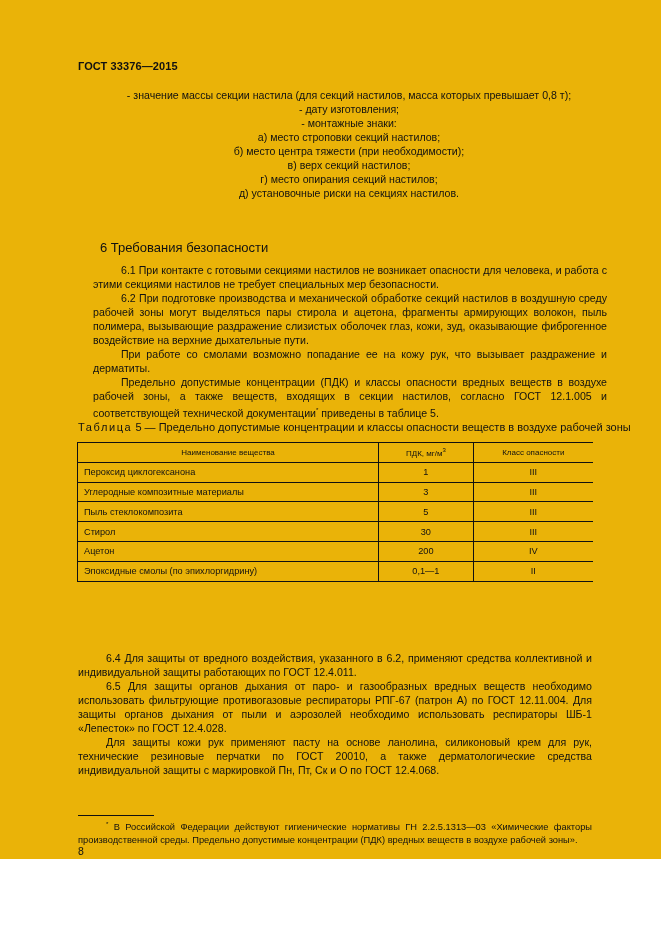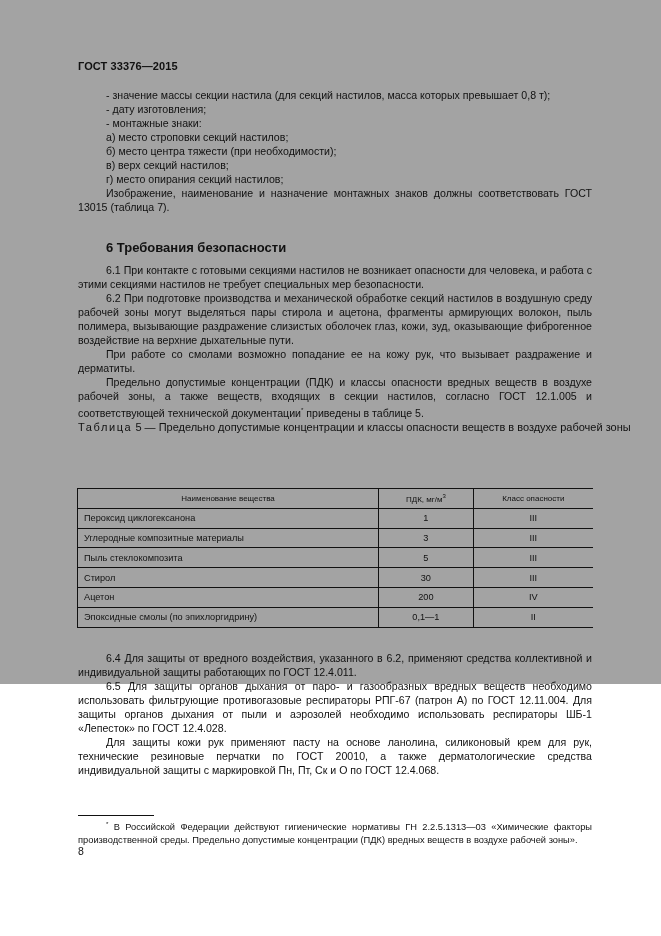--- a/index.html
+++ b/index.html
@@ -11,22 +11,22 @@
       width: 661px;
       height: 936px;
       position: relative;
       overflow: hidden;
       font-family: "Liberation Sans", sans-serif;
       color: #111111;
     }
     .page {
       position: absolute;
       left: 0; top: 0;
-      width: 661px; height: 684px;
-      background: #a3a3a3;
+      width: 661px; height: 859px;
+      background: #eab308;
     }
     .header-title {
       position: absolute;
       left: 78px;
       top: 60px;
       font-size: 11px;
       font-weight: bold;
       letter-spacing: 0.1px;
     }
     .text-block {
@@ -38,47 +38,46 @@
       text-align: justify;
     }
     .text-block p {
       margin: 0;
     }
     .indent {
       text-indent: 28px;
     }
     .list-line {
       padding-left: 28px;
-      text-align: left;
+      text-align: center;
     }
     .section-heading {
       position: absolute;
-      left: 106px;
+      left: 100px;
       top: 240px;
       font-size: 13px;
-      font-weight: bold;
+      font-weight: normal;
     }
     .table-caption {
       position: absolute;
       left: 78px;
       top: 421px;
       font-size: 11px;
       white-space: nowrap;
     }
     .table-caption .spaced {
       letter-spacing: 1.6px;
     }
     table.data-table {
       position: absolute;
       left: 77px;
       top: 442px;
       width: 516px;
       border-collapse: collapse;
       font-size: 9.2px;
-      margin-top: 46px;
     }
     table.data-table th,
     table.data-table td {
       border: 1px solid #111111;
       height: 18.8px;
       padding: 0 6px;
     }
     table.data-table th {
       font-weight: normal;
       font-size: 8px;
@@ -137,26 +136,26 @@
   <div class="header-title">ГОСТ 33376—2015</div>
 
   <div class="text-block" style="top: 88px;">
     <p class="list-line">- значение массы секции настила (для секций настилов, масса которых превышает 0,8 т);</p>
     <p class="list-line">- дату изготовления;</p>
     <p class="list-line">- монтажные знаки:</p>
     <p class="list-line">а) место строповки секций настилов;</p>
     <p class="list-line">б) место центра тяжести (при необходимости);</p>
     <p class="list-line">в) верх секций настилов;</p>
     <p class="list-line">г) место опирания секций настилов;</p>
-    <p class="indent">Изображение, наименование и назначение монтажных знаков должны соответствовать ГОСТ 13015 (таблица 7).</p>
+    <p class="list-line">д) установочные риски на секциях настилов.</p>
   </div>
 
   <div class="section-heading">6  Требования безопасности</div>
 
-  <div class="text-block" style="top: 263px;">
+  <div class="text-block" style="top: 263px; margin-left: 15px;">
     <p class="indent">6.1 При контакте с готовыми секциями настилов не возникает опасности для человека, и работа с этими секциями настилов не требует специальных мер безопасности.</p>
     <p class="indent">6.2 При подготовке производства и механической обработке секций настилов в воздушную среду рабочей зоны могут выделяться пары стирола и ацетона, фрагменты армирующих волокон, пыль полимера, вызывающие раздражение слизистых оболочек глаз, кожи, зуд, оказывающие фиброгенное воздействие на верхние дыхательные пути.</p>
     <p class="indent">При работе со смолами возможно попадание ее на кожу рук, что вызывает раздражение и дерматиты.</p>
     <p class="indent"><span>Предельно допустимые концентрации (ПДК) и классы опасности вредных веществ в воздухе рабочей зоны, а также веществ, входящих в секции настилов, согласно ГОСТ 12.1.005 и соответствующей технической документации</span><sup>*</sup><span> приведены в таблице 5.</span></p>
   </div>
 
   <div class="table-caption">
     <span class="spaced">Таблица</span><span>  5 — Предельно допустимые концентрации и классы опасности веществ в воздухе рабочей зоны</span>
   </div>
 

